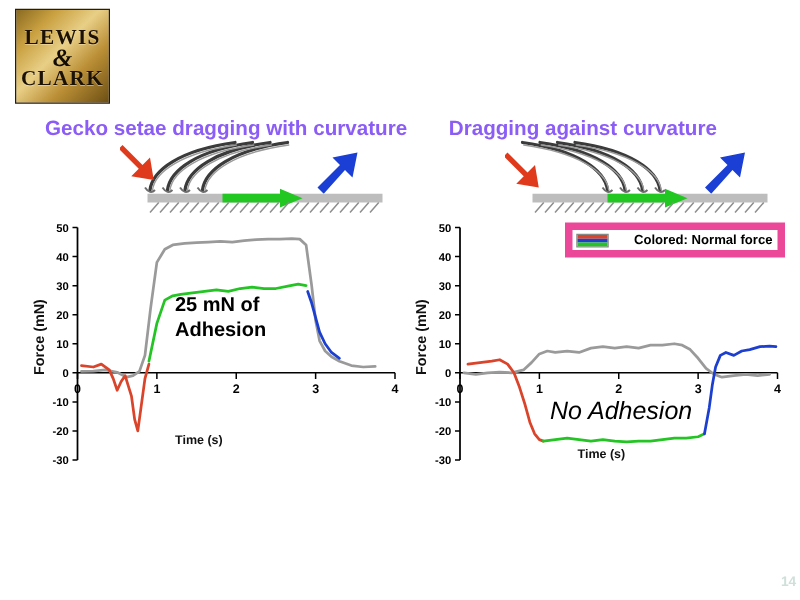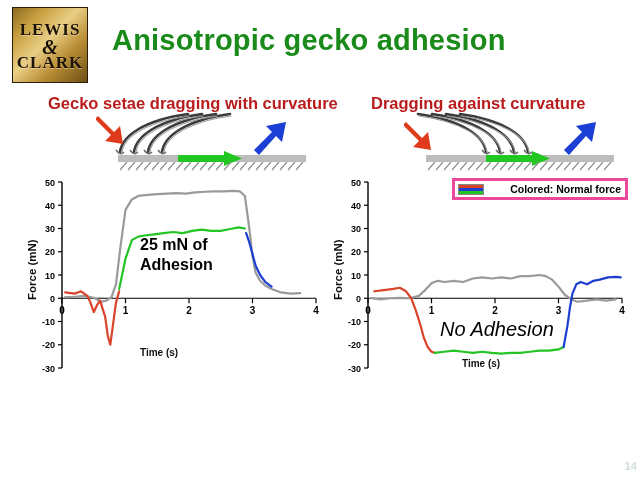--- a/index.html
+++ b/index.html
@@ -35,21 +35,21 @@
 
   
   .title{
     position:absolute;left:112px;top:24px;width:500px;
     font-size:29px;font-weight:bold;color:#1a8b1a;letter-spacing:.2px;
     white-space:nowrap;
   }
 
   
   .panel-head{
-    position:absolute;font-size:16.5px;font-weight:bold;color:#b91c1c;white-space:nowrap;margin-left:12px;
+    position:absolute;font-size:16.5px;font-weight:bold;color:#8b5cf6;white-space:nowrap;
   }
   .panel-head.left{left:36px;top:94px;}
   .panel-head.right{left:359px;top:94px;}
 
   
   .diagram{position:absolute;width:250px;height:62px;}
   .diagram.left{left:96px;top:110px;}
   .diagram.right{left:404px;top:110px;}
   .diagram svg{display:block;}
 
@@ -70,21 +70,21 @@
   .xlabel.left{left:140px;top:347px;}
   .xlabel.right{left:462px;top:358px;}
 
   .annot{position:absolute;color:#000;white-space:nowrap;}
   .annot.adhesion{left:140px;top:235px;font-size:16px;font-weight:bold;line-height:1.25;}
   .annot.noadhesion{left:440px;top:318px;font-size:20px;font-style:italic;font-weight:normal;}
 
   
   .legend{
     position:absolute;left:452px;top:178px;width:176px;
-    border:3px solid #ec4899;background:#fff;box-sizing:border-box;
+    border:6px solid #ec4899;background:#fff;box-sizing:border-box;
     padding:2px 4px 2px 3px;
   }
   .legend-row{display:flex;align-items:center;height:12px;}
   .legend-swatch{width:26px;height:11px;margin-right:6px;flex:0 0 auto;
     display:flex;flex-direction:column;border:1px solid #888;box-sizing:border-box;}
   .legend-swatch span{flex:1;display:block;}
   .legend-gray{width:26px;height:4px;margin-right:6px;flex:0 0 auto;background:#9a9a9a;}
   .legend-gray-wrap{width:26px;margin-right:6px;flex:0 0 auto;display:flex;align-items:center;justify-content:center;}
   .legend-text{font-size:10.5px;font-weight:bold;color:#000;white-space:nowrap;
     flex:1;text-align:right;}
@@ -97,21 +97,20 @@
 <div class="slide">
 
   <div class="logo">
     <div class="logo-top">
       <div class="logo-l1">LEWIS</div>
       <div class="logo-amp">&amp;</div>
       <div class="logo-l2">CLARK</div>
     </div>
   </div>
 
-  <div class="title">Anisotropic gecko adhesion</div>
 
   <div class="panel-head left">Gecko setae dragging with curvature</div>
   <div class="panel-head right">Dragging against curvature</div>
 
   <div class="diagram left">
     <svg width="250" height="62" viewBox="0 0 250 62">
 
       <g fill="none" stroke="#3b3b3b" stroke-width="2.6" stroke-linecap="round">
         <path d="M24,42 C26,26 48,10 92,4"></path>
         <path d="M38,42 C40,26 62,10 106,4"></path>

